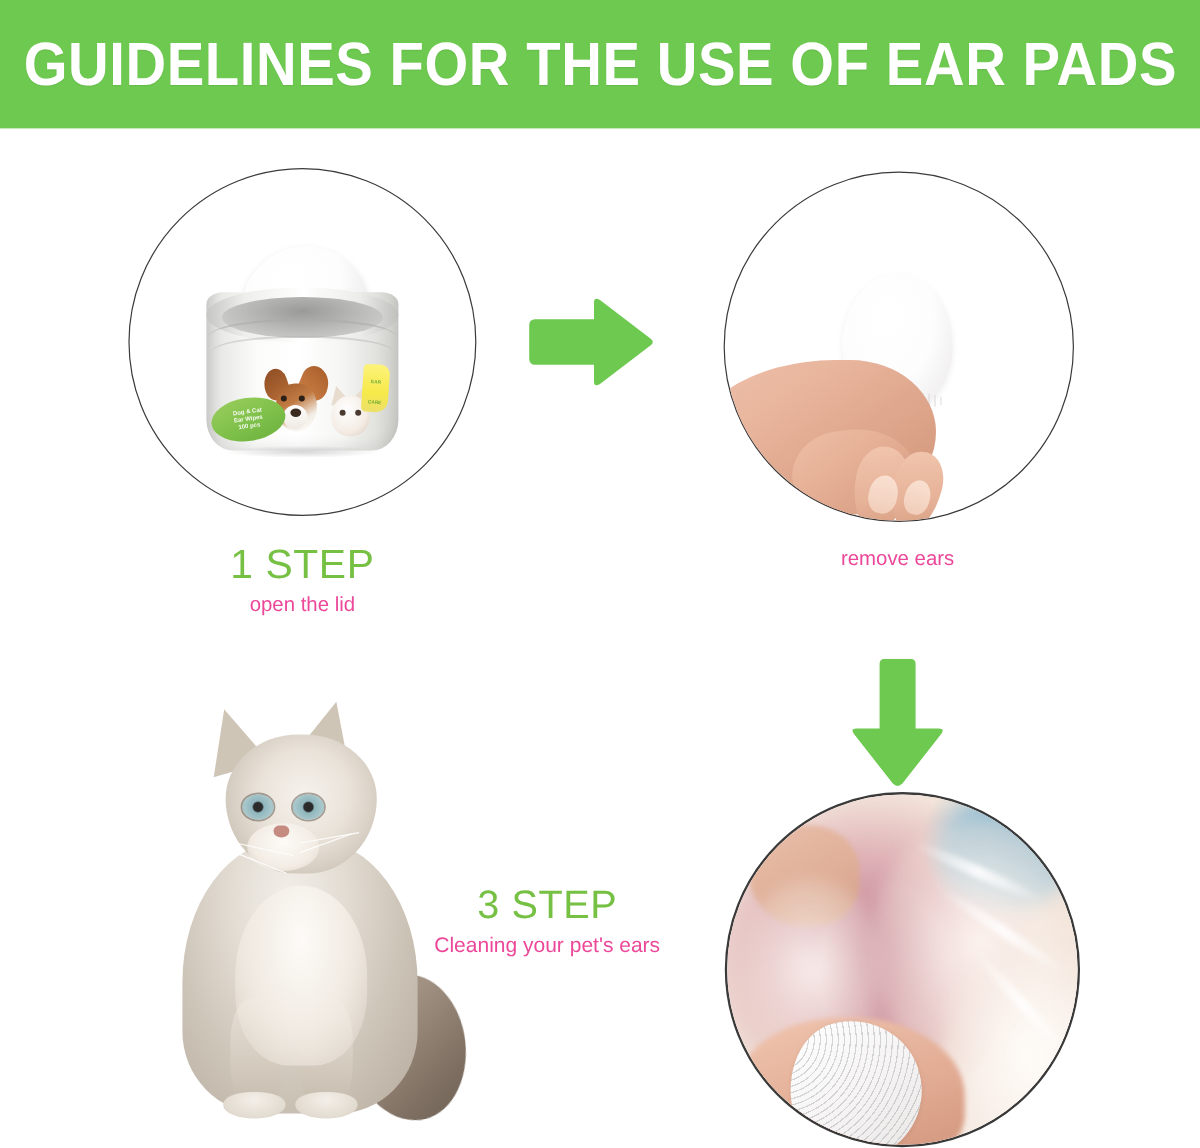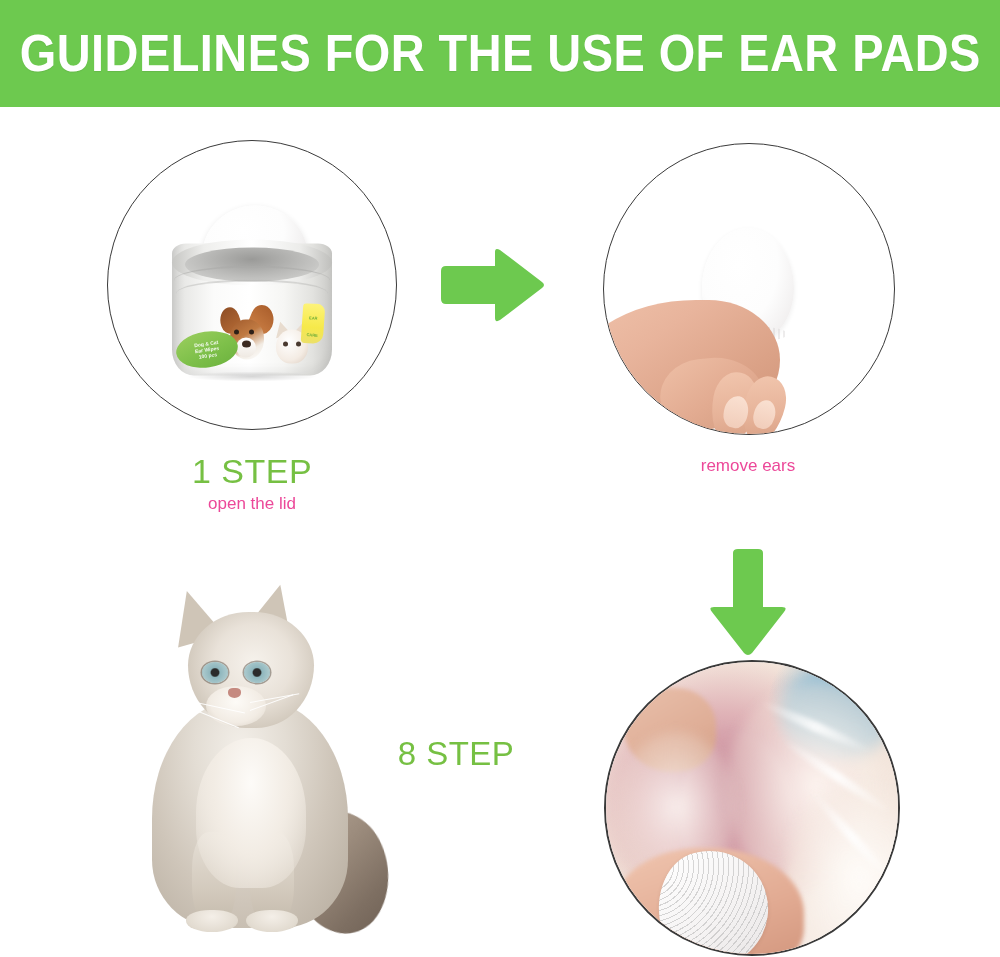--- a/index.html
+++ b/index.html
@@ -693,14 +693,15 @@
 <div class="step-caption" id="caption-step1">
   <div class="step-title">1 STEP</div>
   <div class="step-sub">open the lid</div>
 </div>
 
 <div class="step-caption" id="caption-step2">
   <div class="step-sub">remove ears</div>
 </div>
 
 <div class="step-caption" id="caption-step3">
-  <div class="step-title">8 STEP</div>
+  <div class="step-title">3 STEP</div>
+  <div class="step-sub">Cleaning your pet's ears</div>
 </div>
 
 </body></html>

